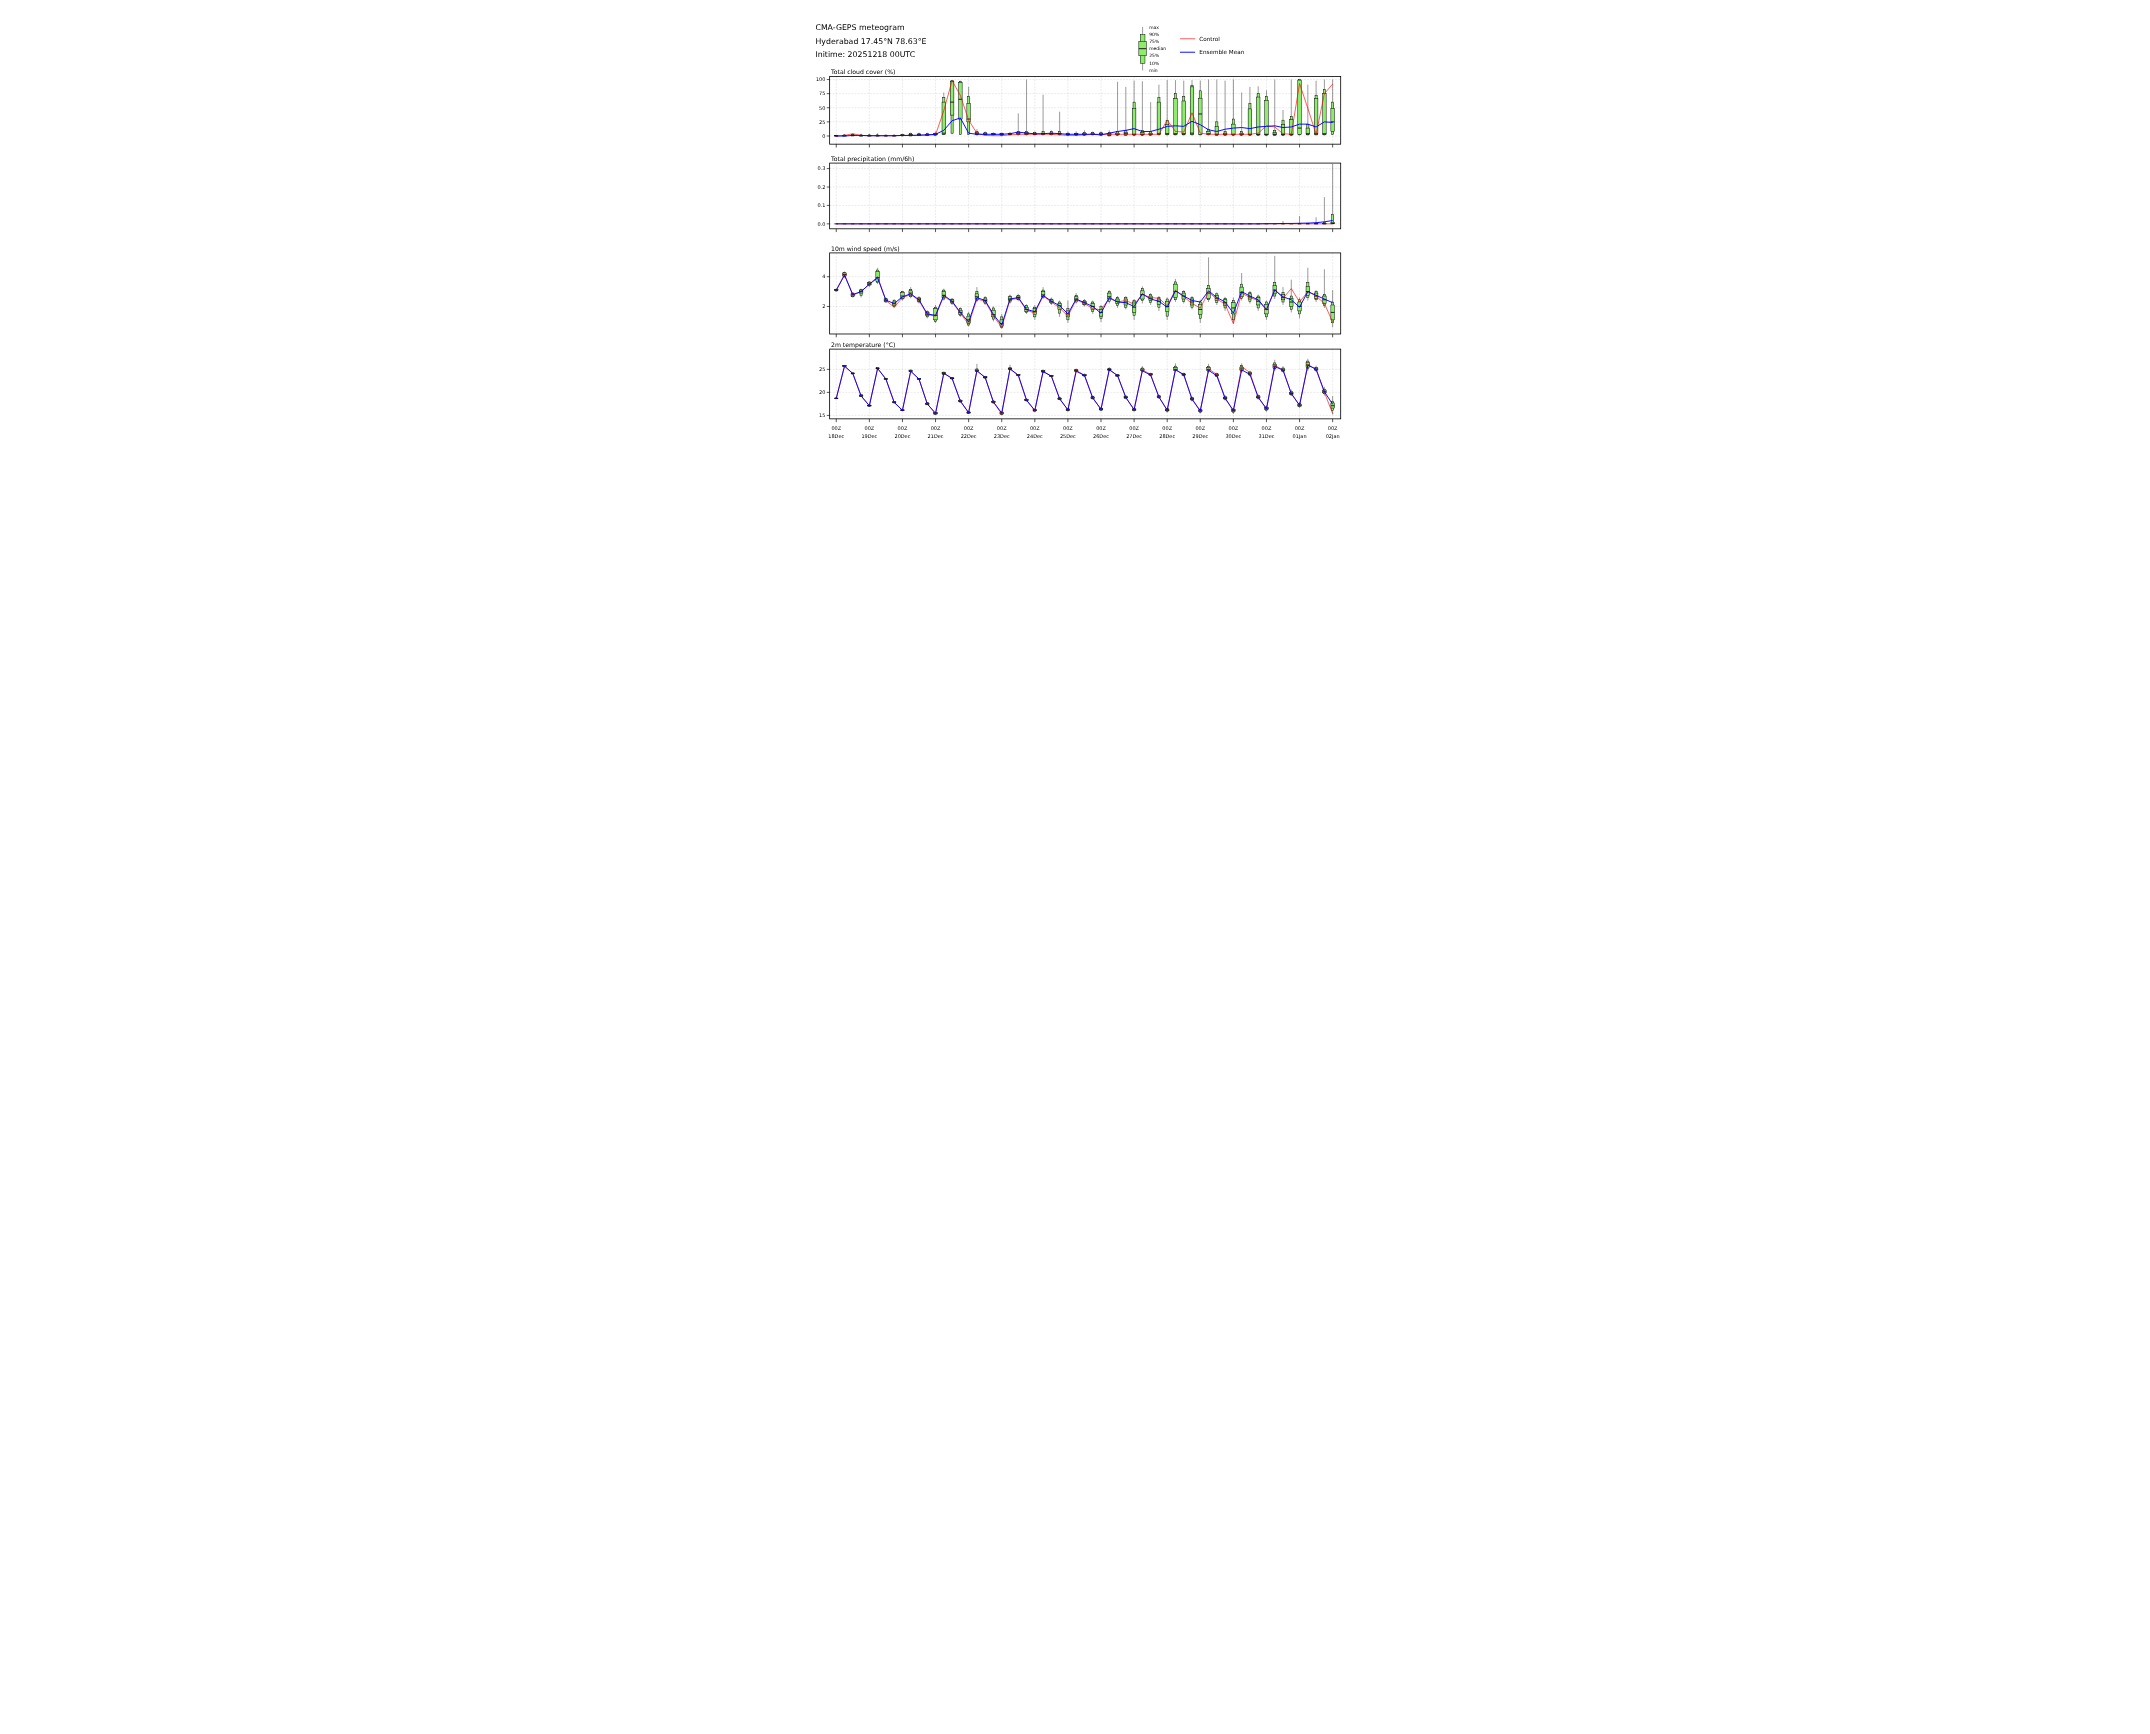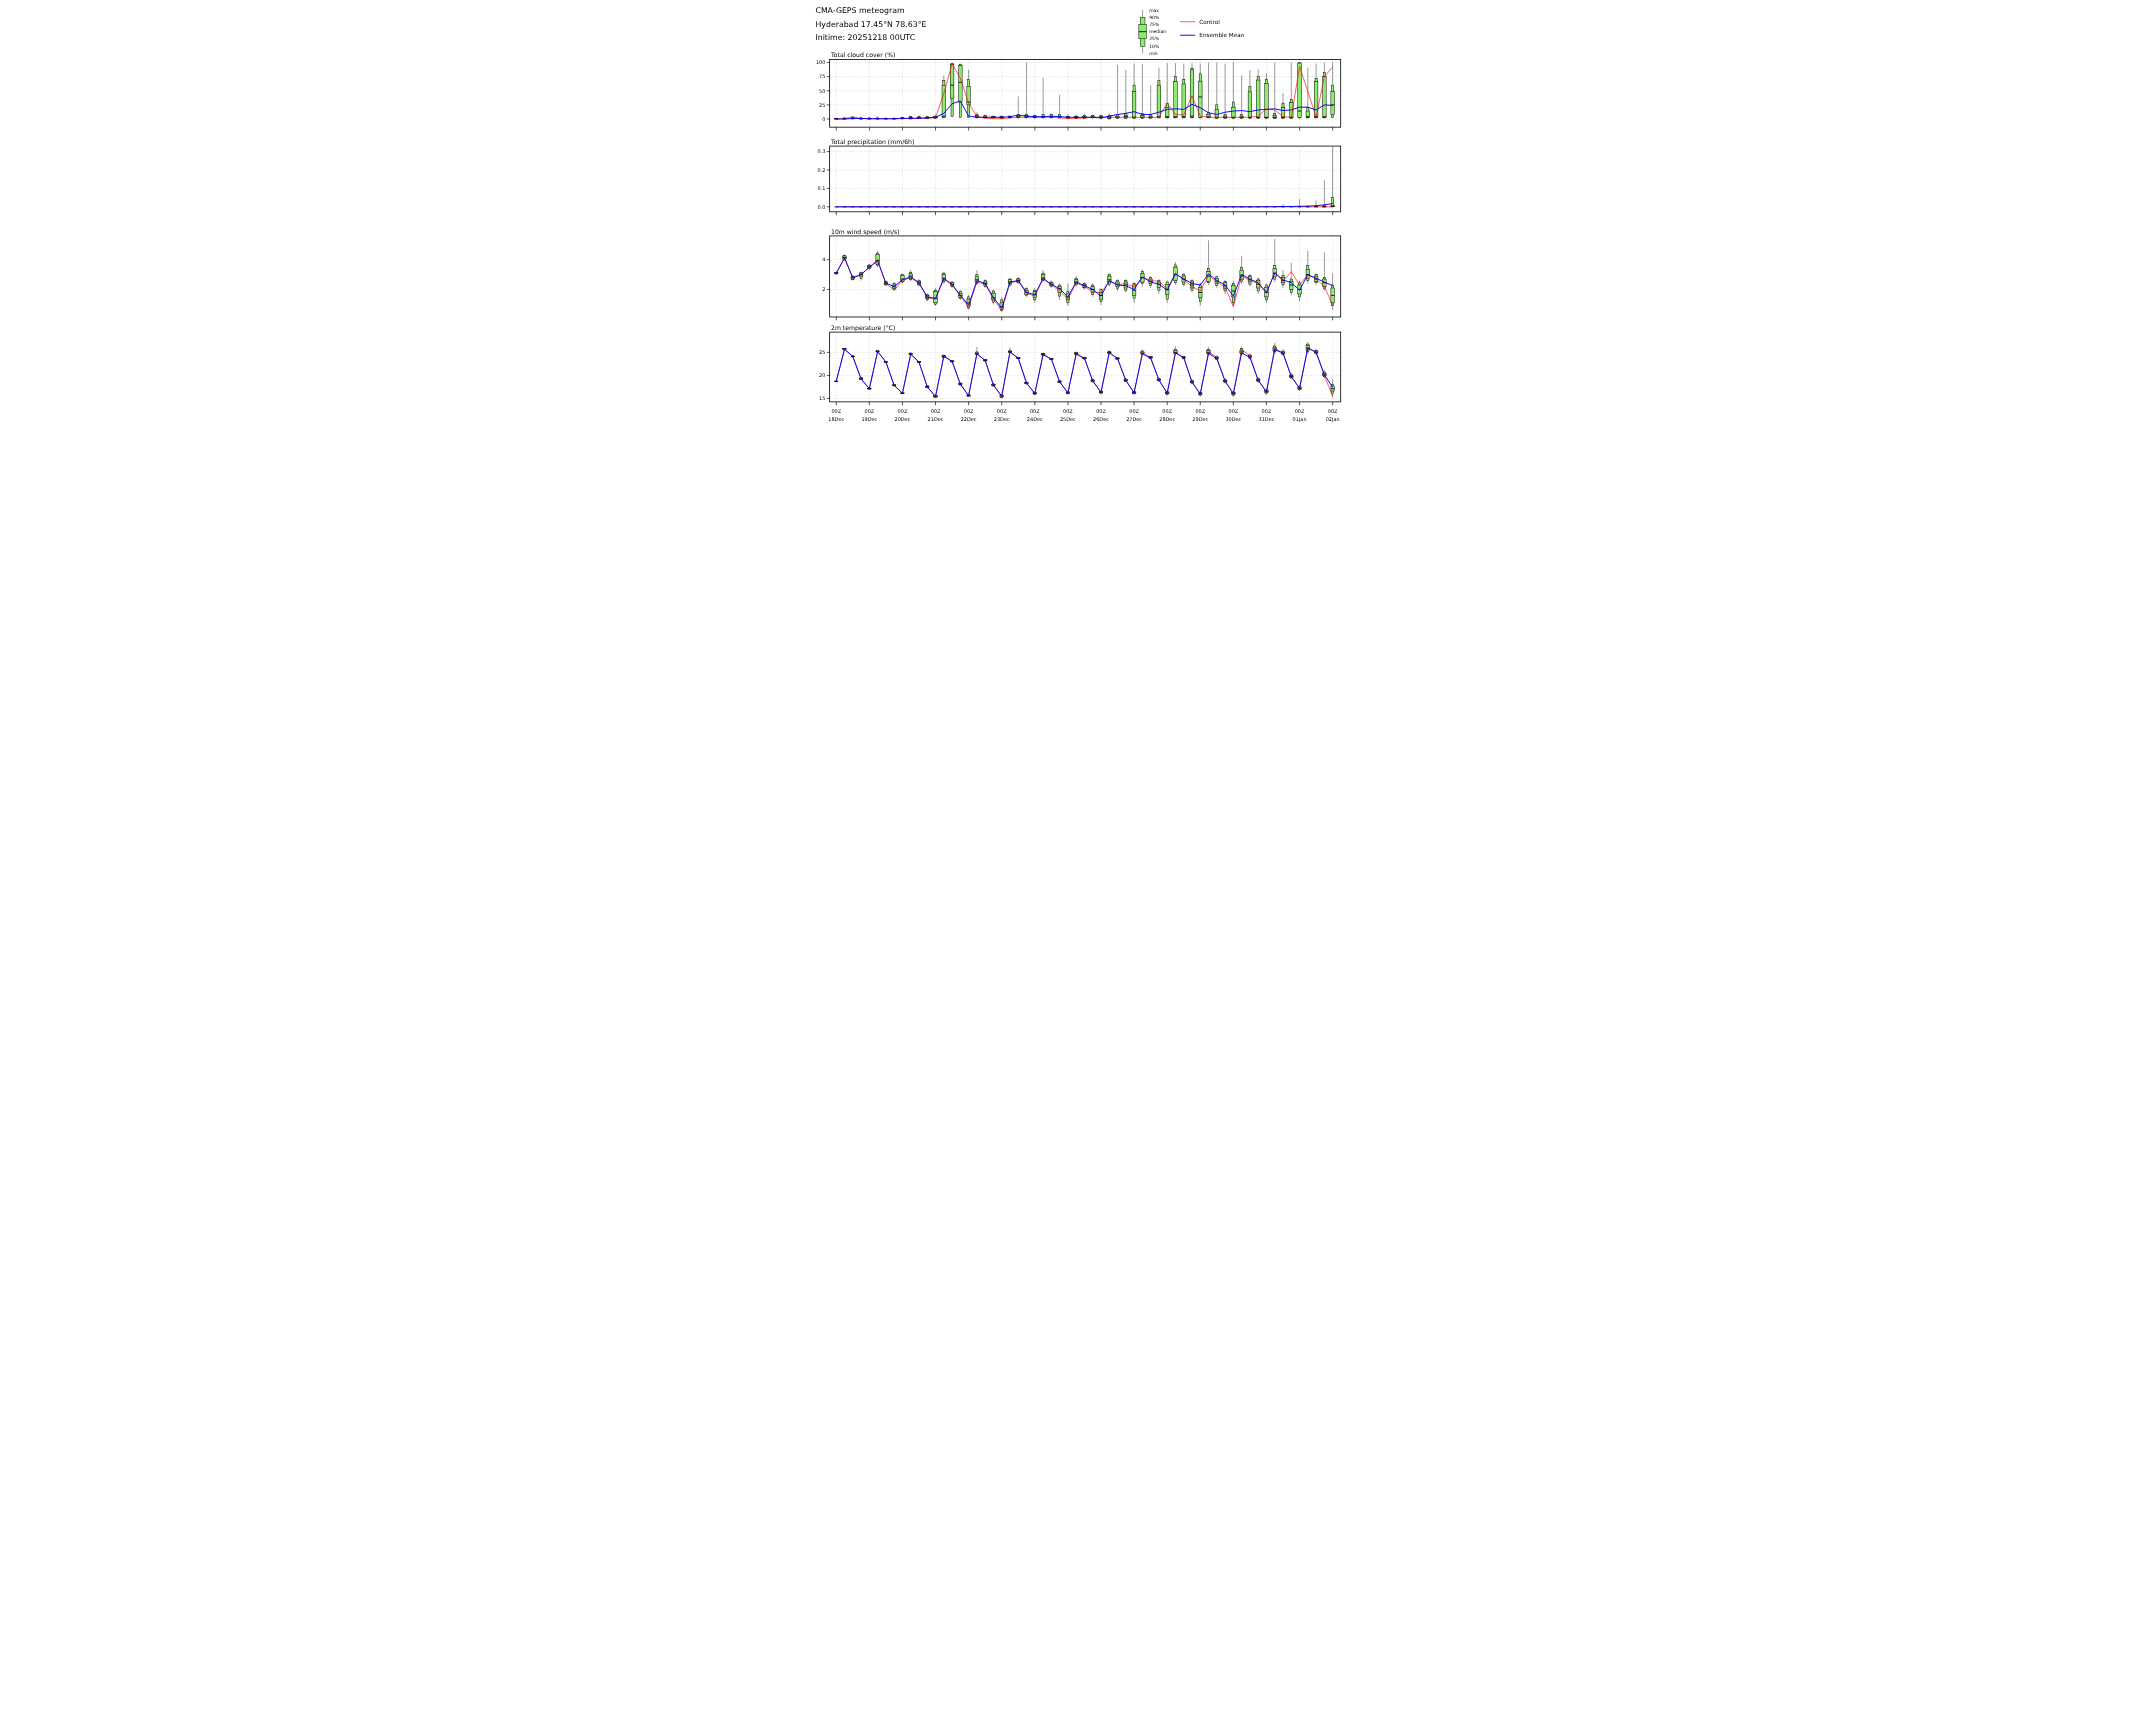--- a/index.html
+++ b/index.html
@@ -1,16 +1,16 @@
 <!DOCTYPE html>
 <html style="font-size:7.6px"><head>
 <meta charset="utf-8">
 <style>
   html,body{margin:0;padding:0;background:#ffffff;}
-  .wrap{width:538px;margin:0 auto;background:#fff;}
+  .wrap{width:538px;margin:17px auto;background:#fff;}
   svg{display:block;background:#fff;}
   text{fill:#000;font-family:"DejaVu Sans","Liberation Sans",sans-serif;}
   .h1{font-size:16.5px;}
   .ptitle{font-size:13px;}
   .ylab,.xlab{font-size:10.5px;}
   .lg{font-size:9.5px;}
   .lgt{font-size:12px;}
   .grid{stroke:#c9c9c9;stroke-width:0.8;stroke-dasharray:4 2.6;fill:none;}
   .tick{stroke:#000;stroke-width:1.4;}
   .whisk{stroke:#000;stroke-width:0.85;fill:none;}

